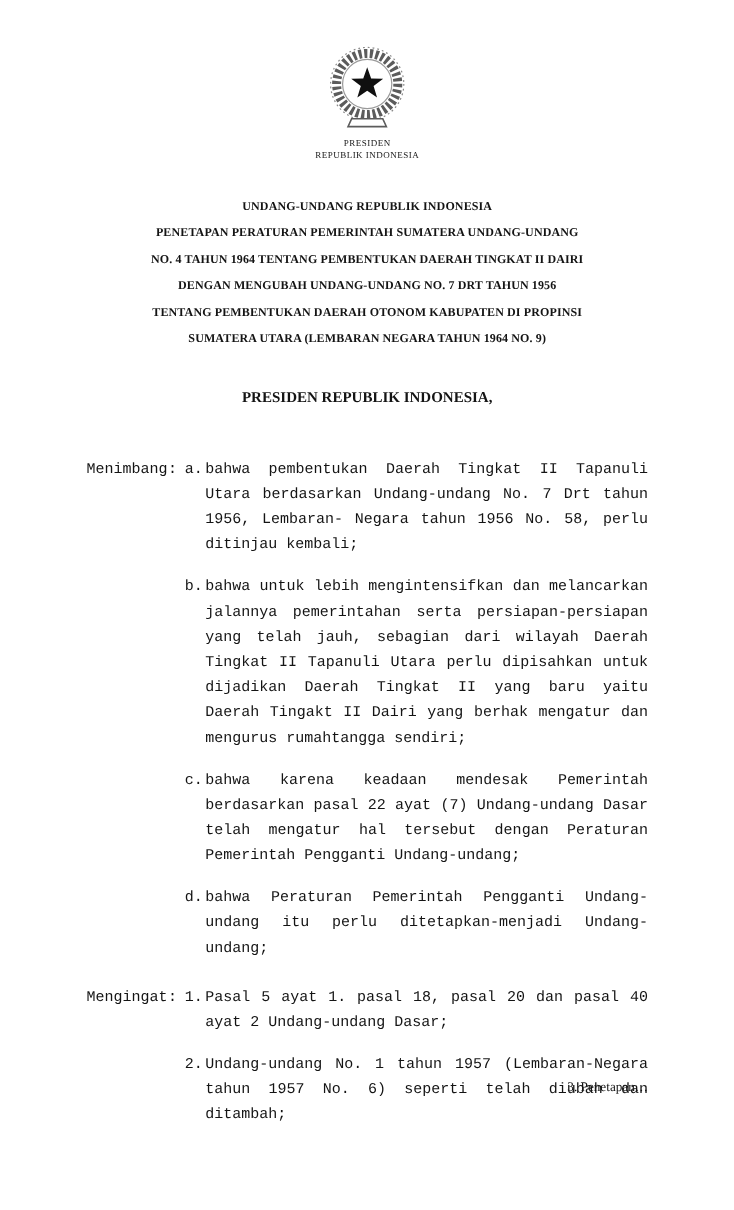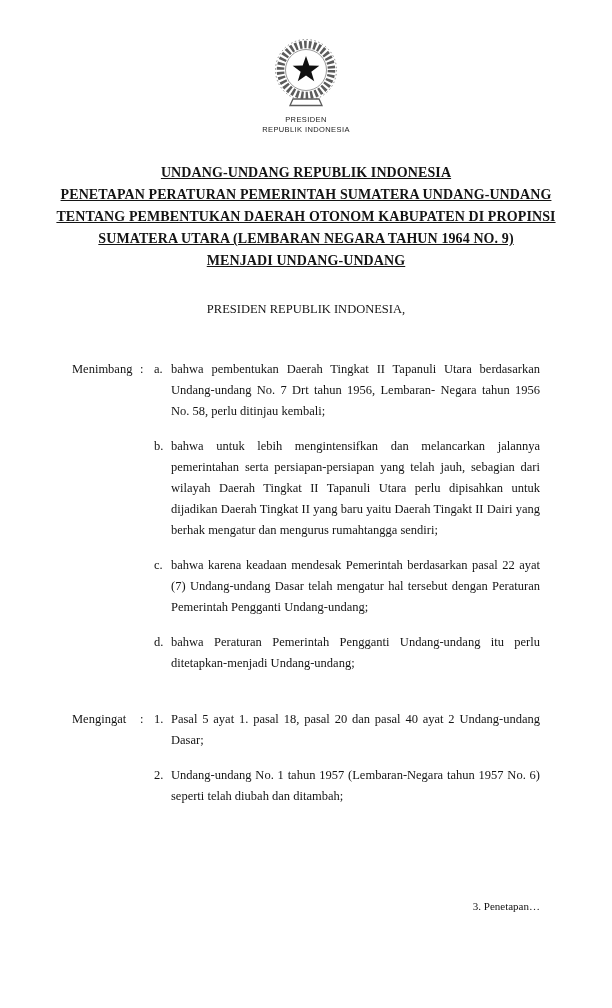--- a/index.html
+++ b/index.html
@@ -11,64 +11,64 @@
     color:#141414;
     font-family:"Liberation Serif", serif;
     overflow:hidden;
     margin:0 auto;
   }
   
   .emblem-wrap { padding-top:34px; text-align:center; }
   svg.emblem { display:block; margin:0 auto; width:78px; height:80px; }
   .emblem-caption {
     margin-top:1px;
-    font-family:Liberation Sans, sans-serif;
+    font-family:Liberation Serif, serif;
     font-size:7.5px; line-height:9.5px;
     letter-spacing:0.4px;
     color:#222;
   }
   
   .heading-block { margin-top:28px; text-align:center; }
   .heading-line, .subject-line {
     font-weight:bold;
-    font-size:14px;
+    font-size:10px;
     line-height:22px;
     letter-spacing:0.1px;
-    text-decoration:underline;
   }
   .preamble {
     margin-top:30px;
     text-align:center;
-    font-weight:normal;
+    font-weight:bold;
     font-size:12.5px;
   }
   
   .content {
     margin:42px 72px 0 72px;
     font-size:12.5px;
   }
   .section {
     display:grid;
     grid-template-columns:68px 14px 1fr;
     align-items:start;
     margin-bottom:2px;
+    font-family:Liberation Mono, monospace;
   }
   .col-label { line-height:21px; }
   .col-colon { line-height:21px; }
   .item {
     display:grid;
     grid-template-columns:17px 1fr;
     margin-bottom:14px;
   }
   .marker { line-height:21px; }
   .item-text {
     text-align:justify;
     line-height:21px;
   }
-  .section + .section { margin-top:21px; }
+  .section + .section { margin-top:6px; }
   
   .catchword {
     position:absolute;
     right:72px; top:900px;
     font-size:11px;
   }
 </style>
 </head>
 <body>
 
@@ -84,23 +84,24 @@
     </svg>
     <div class="emblem-caption">
       <div>PRESIDEN</div>
       <div>REPUBLIK INDONESIA</div>
     </div>
   </header>
 
   <div class="heading-block">
     <div class="heading-line">UNDANG-UNDANG REPUBLIK INDONESIA</div>
     <div class="subject-line">PENETAPAN PERATURAN PEMERINTAH SUMATERA UNDANG-UNDANG</div>
+    <div class="subject-line">NO. 4 TAHUN 1964 TENTANG PEMBENTUKAN DAERAH TINGKAT II DAIRI</div>
+    <div class="subject-line">DENGAN MENGUBAH UNDANG-UNDANG NO. 7 DRT TAHUN 1956</div>
     <div class="subject-line">TENTANG PEMBENTUKAN DAERAH OTONOM KABUPATEN DI PROPINSI</div>
     <div class="subject-line">SUMATERA UTARA  (LEMBARAN NEGARA TAHUN 1964 NO. 9)</div>
-    <div class="subject-line">MENJADI UNDANG-UNDANG</div>
   </div>
 
   <div class="preamble">PRESIDEN REPUBLIK INDONESIA,</div>
 
   <main class="content">
 
     <section class="section">
       <div class="col-label">Menimbang</div>
       <div class="col-colon">:</div>
       <div class="col-items">

